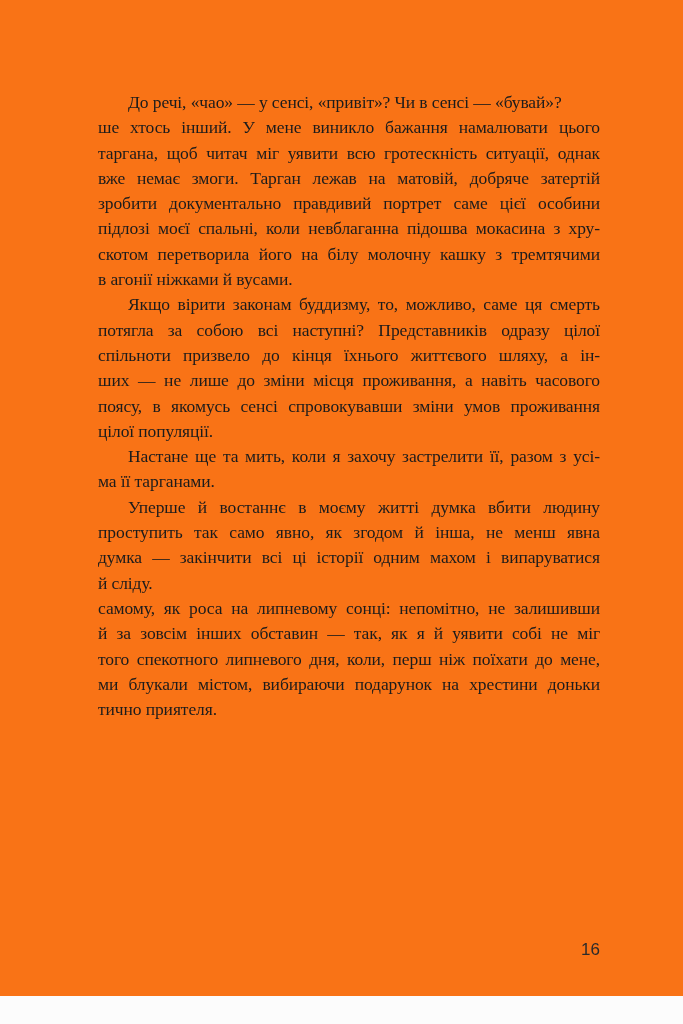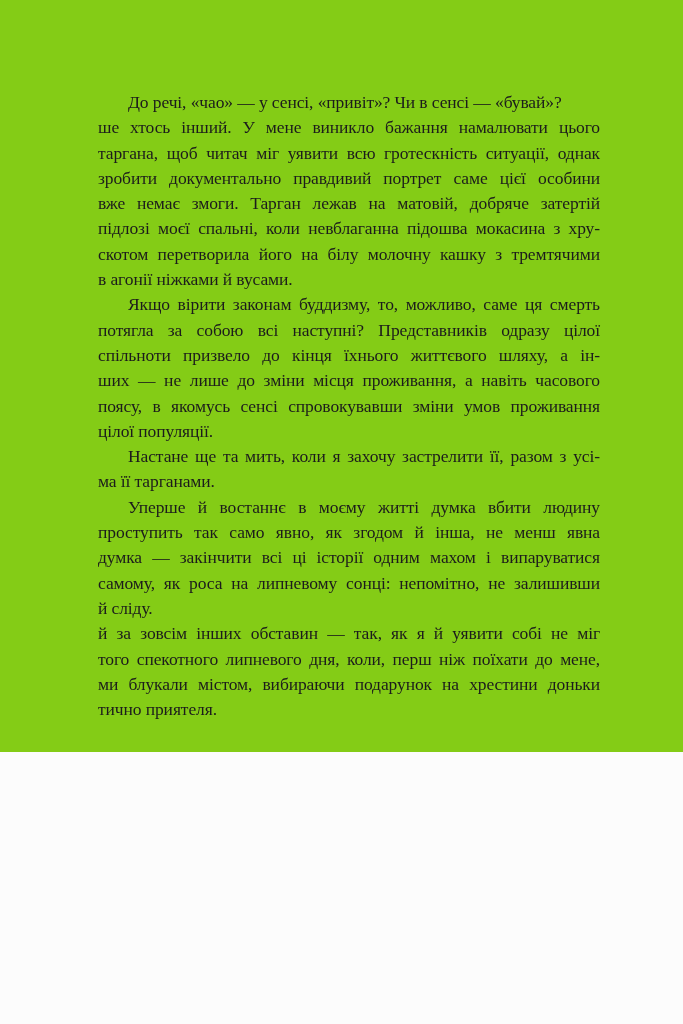--- a/index.html
+++ b/index.html
@@ -3,22 +3,22 @@
 <meta charset="utf-8">
 <style>
   html, body {
     margin: 0;
     padding: 0;
     background: #fcfcfc;
   }
   .page {
     position: relative;
     width: 683px;
-    height: 752px;
-    background: #84cc16;
+    height: 996px;
+    background: #f97316;
     overflow: hidden;
   }
   .text-column {
     position: absolute;
     left: 98px;
     top: 90px;
     width: 502px;
     font-family: "Liberation Serif", serif;
     font-size: 17.5px;
     line-height: 25.3px;
@@ -56,44 +56,44 @@
 <body>
 
 <div class="page">
   <div class="text-column" id="text-column">
       <div class="paragraph">
         <div class="line first last">До речі, «чао» — у сенсі, «привіт»? Чи в сенсі — «бувай»?</div>
       </div>
       <div class="paragraph">
         <div class="line">ше хтось інший. У мене виникло бажання намалювати цього</div>
         <div class="line">таргана, щоб читач міг уявити всю гротескність ситуації, однак</div>
+        <div class="line">вже немає змоги. Тарган лежав на матовій, добряче затертій</div>
         <div class="line">зробити документально правдивий портрет саме цієї особини</div>
-        <div class="line">вже немає змоги. Тарган лежав на матовій, добряче затертій</div>
         <div class="line">підлозі моєї спальні, коли невблаганна підошва мокасина з хру-</div>
         <div class="line">скотом перетворила його на білу молочну кашку з тремтячими</div>
         <div class="line last">в агонії ніжками й вусами.</div>
       </div>
       <div class="paragraph">
         <div class="line first">Якщо вірити законам буддизму, то, можливо, саме ця смерть</div>
         <div class="line">потягла за собою всі наступні? Представників одразу цілої</div>
         <div class="line">спільноти призвело до кінця їхнього життєвого шляху, а ін-</div>
         <div class="line">ших — не лише до зміни місця проживання, а навіть часового</div>
         <div class="line">поясу, в якомусь сенсі спровокувавши зміни умов проживання</div>
         <div class="line last">цілої популяції.</div>
       </div>
       <div class="paragraph">
         <div class="line first">Настане ще та мить, коли я захочу застрелити її, разом з усі-</div>
         <div class="line last">ма її тарганами.</div>
       </div>
       <div class="paragraph">
         <div class="line first">Уперше й востаннє в моєму житті думка вбити людину</div>
         <div class="line">проступить так само явно, як згодом й інша, не менш явна</div>
         <div class="line">думка — закінчити всі ці історії одним махом і випаруватися</div>
+        <div class="line last">й сліду.</div>
         <div class="line">самому, як роса на липневому сонці: непомітно, не залишивши</div>
-        <div class="line last">й сліду.</div>
       </div>
       <div class="paragraph">
         <div class="line">й за зовсім інших обставин — так, як я й уявити собі не міг</div>
         <div class="line">того спекотного липневого дня, коли, перш ніж поїхати до мене,</div>
         <div class="line">ми блукали містом, вибираючи подарунок на хрестини доньки</div>
         <div class="line last">тично приятеля.</div>
       </div>
     </div>
   <div class="page-number">16</div>
 </div>

